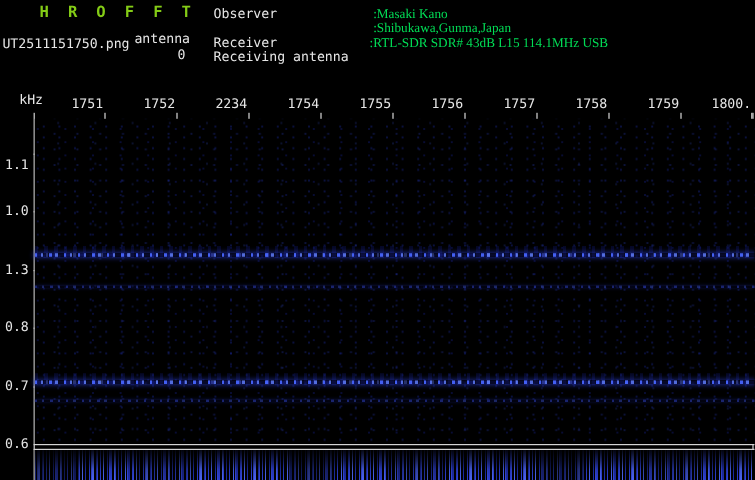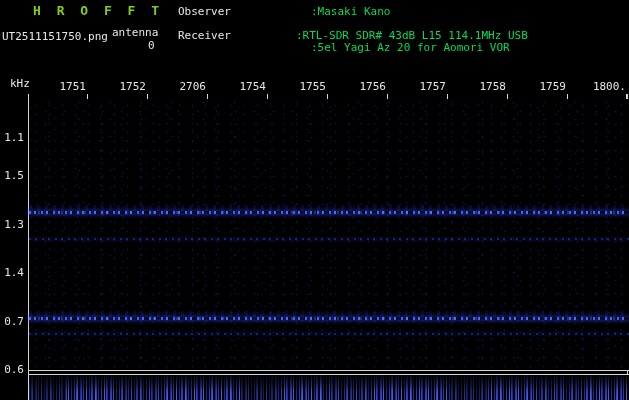--- a/index.html
+++ b/index.html
@@ -1,20 +1,20 @@
 <!DOCTYPE html>
 <html><head>
 <meta charset="utf-8">
 <style>
   html,body{margin:0;padding:0;background:#000;}
   .screen{position:relative;width:629px;height:400px;background:#000;overflow:hidden;
           font-family:"DejaVu Sans Mono",monospace;}
   .t{position:absolute;white-space:pre;font-size:11px;line-height:12px;}
   .white{color:#e6e6e6;}
-  .green{color:#00dc55;}
+  .green{color:#00dc55;font-family:Liberation Serif, serif;}
   .title{left:33px;top:5px;font-size:13px;font-weight:bold;letter-spacing:4px;color:#84cc16;}
   .xt{position:absolute;top:81px;width:46px;text-align:right;font-size:11px;line-height:12px;color:#e6e6e6;white-space:pre;}
   .yt{position:absolute;left:2px;width:22px;text-align:right;font-size:11px;line-height:12px;color:#e6e6e6;white-space:pre;}
   .xtick{position:absolute;top:94px;width:1px;height:6px;background:#d8d8d8;}
   .ytick{position:absolute;left:28px;width:6px;height:1px;background:#d8d8d8;}
   .vline,.hline{position:absolute;background:#d4d4d4;}
 
   .spec{position:absolute;left:29px;top:99px;width:600px;height:271px;background-color:#000;
     background-image:
       radial-gradient(circle, rgba(30,45,170,0.38) 0.6px, transparent 1.2px),
@@ -52,52 +52,53 @@
 
 <div class="screen">
 
   <span class="t title">H R O F F T</span>
   <span class="t white" style="left:2px;top:31px">UT2511151750.png</span>
   <span class="t white" style="left:112px;top:27px">antenna</span>
   <span class="t white" style="left:148px;top:40px">0</span>
 
   <span class="t white" style="left:178px;top:6px">Observer</span>
   <span class="t green" style="left:311px;top:6px">:Masaki Kano</span>
+  <span class="t green" style="left:311px;top:18px">:Shibukawa,Gunma,Japan</span>
   <span class="t white" style="left:178px;top:30px">Receiver</span>
-  <span class="t green" style="left:296px;top:30px">:RTL-SDR SDR# 43dB L15 114.1MHz USB</span>
-  <span class="t green" style="left:311px;top:42px">:5el Yagi Az 20 for Aomori VOR</span>
+  <span class="t green" style="left:308px;top:30px">:RTL-SDR SDR# 43dB L15 114.1MHz USB</span>
+  <span class="t white" style="left:178px;top:42px">Receiving antenna</span>
 
-  <span class="t white" style="left:10px;top:78px">kHz</span>
+  <span class="t white" style="left:16px;top:78px">kHz</span>
 
   <span class="xt" style="left:40px">1751</span>
   <span class="xt" style="left:100px">1752</span>
-  <span class="xt" style="left:160px">2706</span>
+  <span class="xt" style="left:160px">2234</span>
   <span class="xt" style="left:220px">1754</span>
   <span class="xt" style="left:280px">1755</span>
   <span class="xt" style="left:340px">1756</span>
   <span class="xt" style="left:400px">1757</span>
   <span class="xt" style="left:460px">1758</span>
   <span class="xt" style="left:520px">1759</span>
   <span class="xt" style="left:580px">1800.</span>
 
   <i class="xtick" style="left:87px"></i>
   <i class="xtick" style="left:147px"></i>
   <i class="xtick" style="left:207px"></i>
   <i class="xtick" style="left:267px"></i>
   <i class="xtick" style="left:327px"></i>
   <i class="xtick" style="left:387px"></i>
   <i class="xtick" style="left:447px"></i>
   <i class="xtick" style="left:507px"></i>
   <i class="xtick" style="left:567px"></i>
   <i class="xtick" style="left:626px"></i>
 
   <span class="yt" style="top:132px">1.1</span>
-  <span class="yt" style="top:170px">1.5</span>
+  <span class="yt" style="top:170px">1.0</span>
   <span class="yt" style="top:219px">1.3</span>
-  <span class="yt" style="top:267px">1.4</span>
+  <span class="yt" style="top:267px">0.8</span>
   <span class="yt" style="top:316px">0.7</span>
   <span class="yt" style="top:364px">0.6</span>
 
   <i class="ytick" style="top:128px"></i>
   <i class="ytick" style="top:176px"></i>
   <i class="ytick" style="top:225px"></i>
   <i class="ytick" style="top:273px"></i>
   <i class="ytick" style="top:322px"></i>
 
   <i class="vline" style="left:28px;top:94px;width:1px;height:306px"></i>

